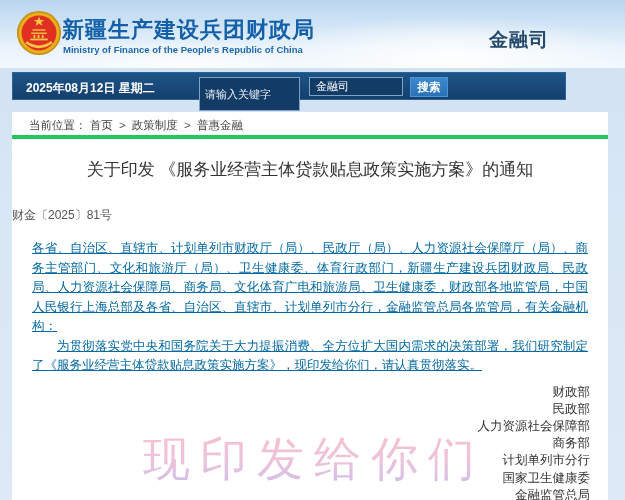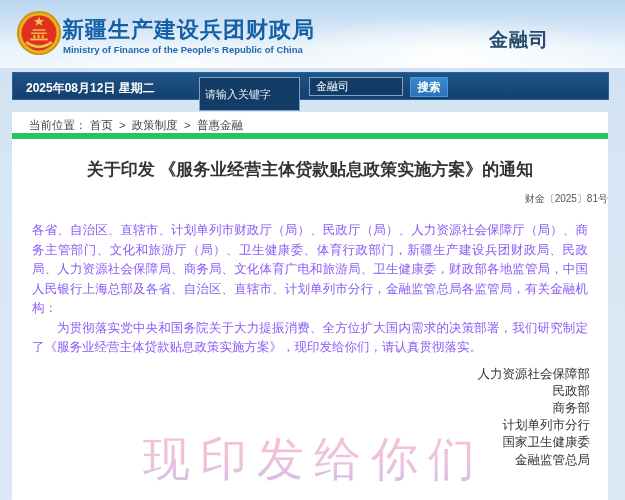--- a/index.html
+++ b/index.html
@@ -27,21 +27,21 @@
     position:absolute; left:63px; top:44px;
     font-size:9.5px; font-weight:bold; color:#1f67ad;
   }
   .dept-name {
     position:absolute; left:489px; top:27px;
     font-size:19px; font-weight:bold; color:#24496b; letter-spacing:1px;
   }
 
   
   .navbar {
-    position:absolute; left:12px; top:72px; width:597px; height:28px;
+    position:absolute; left:12px; top:72px; width:554px; height:28px;
     background:linear-gradient(180deg,#1d5488,#153f6d);
     border:1px solid #2a639a;
   }
   .nav-date { position:absolute; left:13px; top:7px; font-size:12px; color:#ffffff; font-weight:bold; }
   .search-input {
     position:absolute; left:186px; top:4px; width:101px; height:19px;
     background:#123c66; border:1px solid #7fa3c6; color:#fff;
     font-size:11px; padding:16px 5px; font-family:inherit;
   }
   .search-input::placeholder { color:#e8eff7; opacity:1; }
@@ -60,34 +60,34 @@
     text-decoration:none; font-weight:normal;margin-top:34px;
   }
 
   
   .panel {
     position:absolute; left:12px; top:112px; width:596px; height:388px;
     background:#ffffff; overflow:hidden;
   }
   .breadcrumb {
     height:27px; line-height:27px; padding:0 17px;
-    font-size:11.5px; color:#444; border-bottom:6px solid #22c55e;
+    font-size:11.5px; color:#444; border-bottom:4px solid #22c55e;
   }
   .breadcrumb a { color:#444; text-decoration:none; }
   .crumb-sep { margin:0 3px; color:#555; }
 
   .doc-title {
     margin:19px 30px 0; text-align:center;
-    font-size:17px; font-weight:bold; color:#333; line-height:23px;
+    font-size:17px; font-weight:normal; color:#333; line-height:23px;
   }
-  .doc-number { margin-top:11px; text-align:right; font-size:10px; color:#555; }
+  .doc-number { margin-top:26px; text-align:left; font-size:12px; color:#555; }
 
   .doc-body {
-    margin:15px 20px 0; font-size:12.5px; color:#8b5cf6;
-    line-height:19.5px; text-align:justify;
+    margin:15px 20px 0; font-size:12.5px; color:#0369a1;
+    line-height:19.5px; text-align:justify;text-decoration:underline;
   }
   .doc-body p.indent { text-indent:2em; }
 
   .signatures {
     margin:8px 18px 0; text-align:right;
     font-size:12.5px; color:#333; line-height:17.2px;
   }
 
   
   .watermark {
@@ -141,22 +141,23 @@
 
   <h1 class="doc-title">关于印发 《服务业经营主体贷款贴息政策实施方案》的通知</h1>
   <div class="doc-number">财金〔2025〕81号</div>
 
   <div class="doc-body">
     <p>各省、自治区、直辖市、计划单列市财政厅（局）、民政厅（局）、人力资源社会保障厅（局）、商务主管部门、文化和旅游厅（局）、卫生健康委、体育行政部门，新疆生产建设兵团财政局、民政局、人力资源社会保障局、商务局、文化体育广电和旅游局、卫生健康委，财政部各地监管局，中国人民银行上海总部及各省、自治区、直辖市、计划单列市分行，金融监管总局各监管局，有关金融机构：</p>
     <p class="indent">为贯彻落实党中央和国务院关于大力提振消费、全方位扩大国内需求的决策部署，我们研究制定了《服务业经营主体贷款贴息政策实施方案》，现印发给你们，请认真贯彻落实。</p>
   </div>
 
   <div class="signatures">
+    <div>财政部</div>
+    <div>民政部</div>
     <div>人力资源社会保障部</div>
-    <div>民政部</div>
     <div>商务部</div>
     <div>计划单列市分行</div>
     <div>国家卫生健康委</div>
     <div>金融监管总局</div>
 
   </div>
 </div>
 
 <div class="watermark">现印发给你们</div>
 

